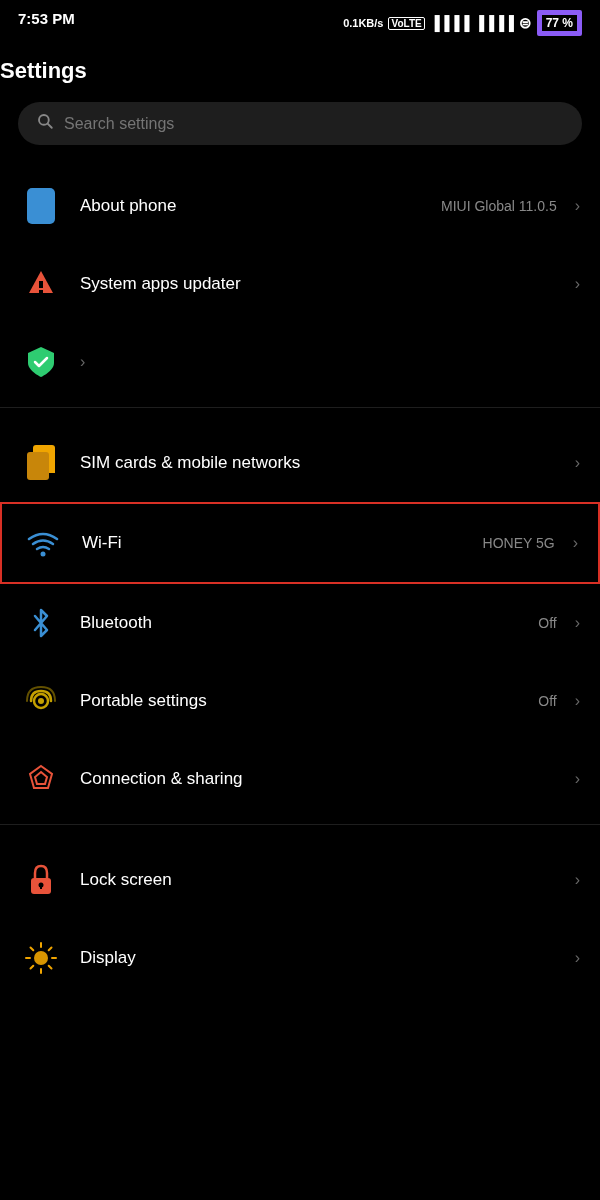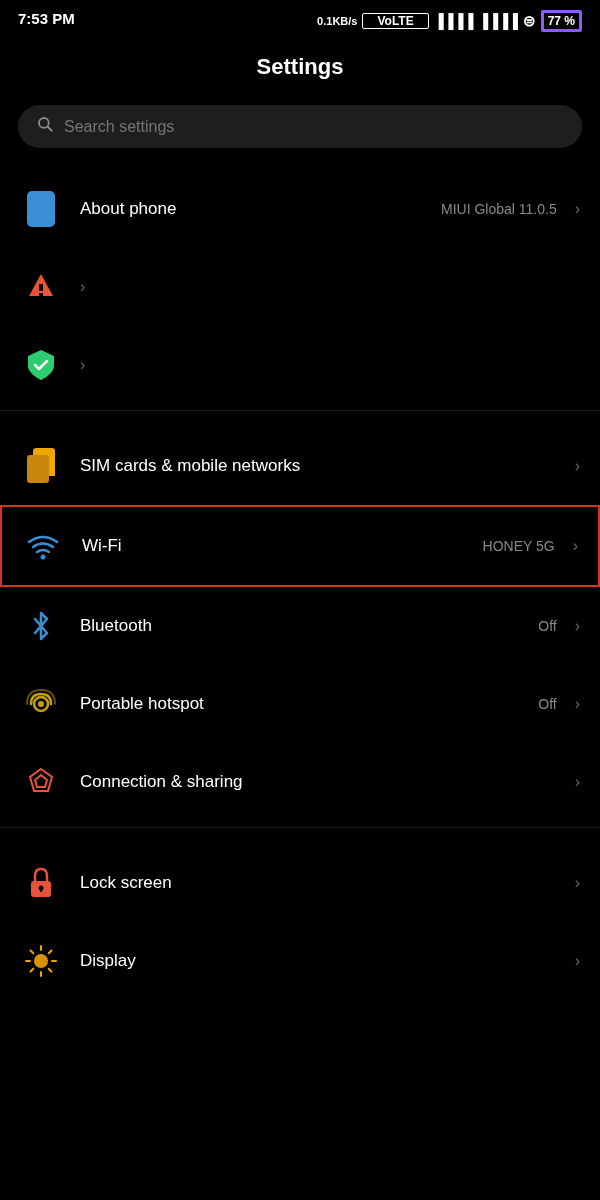--- a/index.html
+++ b/index.html
@@ -24,24 +24,24 @@
     .status-bar-left { font-size: 15px; font-weight: 700; }
     .status-bar-right {
       display: flex;
       align-items: center;
       gap: 5px;
       font-size: 12px;
     }
 
     
     .page-title {
-      text-align: center;
+      text-align: left;
       font-size: 22px;
       font-weight: 700;
-      padding: 16px 0 25px 0;
+      padding: 16px 0 18px 0;
     }
 
     
     .search-bar {
       margin: 0 18px 22px 18px;
       background: #1e1e1e;
       border-radius: 28px;
       display: flex;
       align-items: center;
       padding: 10px 18px;
@@ -116,28 +116,28 @@
       margin: 6px 0;
     }
   </style>
 </head>
 <body>
 
 <div class="status-bar">
   <div class="status-bar-left">7:53 PM</div>
   <div class="status-bar-right">
     <span style="font-size:11px;">0.1KB/s</span>
-    <span style="font-size:12px;font-weight:bold;border:1px solid #fff;padding:0 14px;border-radius:2px;">VoLTE</span>
+    <span style="font-size:10px;font-weight:bold;border:1px solid #fff;padding:0 2px;border-radius:2px;">VoLTE</span>
 
     <span style="font-size:14px;">▐▐▐▐</span>
     <span style="font-size:14px;">▐▐▐▐</span>
 
     <span style="font-size:15px;">⊜</span>
 
-    <span style="font-size:12px;border:3px solid #8b5cf6;padding:1px 4px;border-radius:2px;position:relative;">
+    <span style="font-size:12px;border:5px solid #8b5cf6;padding:1px 4px;border-radius:2px;position:relative;">
       <span>77</span>
       <span>%</span>
     </span>
   </div>
 </div>
 
 <div class="page-title">Settings</div>
 
 <div class="search-bar">
   <div class="search-icon-wrap">
@@ -167,20 +167,23 @@
     </div>
 
     <div class="settings-item">
       <div class="item-icon">
         <svg width="28" height="30" viewBox="0 0 28 30" fill="none">
           <polygon points="14,2 26,24 2,24" fill="#e8533a"></polygon>
           <rect x="12" y="12" width="4" height="7" fill="#000"></rect>
           <rect x="12" y="21" width="4" height="3" fill="#000"></rect>
         </svg>
       </div>
+      <div class="item-content">
+        <span class="item-title">System apps updater</span>
+      </div>
       <div class="item-right">
         <span class="chevron">›</span>
       </div>
     </div>
 
     <div class="settings-item">
       <div class="item-icon">
         <svg width="30" height="34" viewBox="0 0 30 34" fill="none">
           <path d="M15 2 L28 8 L28 18 C28 26 15 32 15 32 C15 32 2 26 2 18 L2 8 Z" fill="#2ecc71"></path>
           <path d="M9 17 L13 21 L21 13" stroke="#fff" stroke-width="2.5" stroke-linecap="round" stroke-linejoin="round"></path>
@@ -248,21 +251,21 @@
     <div class="settings-item">
       <div class="item-icon">
         <svg width="34" height="34" viewBox="0 0 34 34" fill="none">
           <circle cx="17" cy="17" r="7" stroke="#c4a000" stroke-width="2.5" fill="none"></circle>
           <circle cx="17" cy="17" r="3" fill="#c4a000"></circle>
           <path d="M7 17 Q7 7 17 7 Q27 7 27 17" stroke="#c4a000" stroke-width="2.5" stroke-linecap="round" fill="none"></path>
           <path d="M3 17 Q3 3 17 3 Q31 3 31 17" stroke="#c4a000" stroke-width="2" stroke-linecap="round" fill="none" opacity="0.5"></path>
         </svg>
       </div>
       <div class="item-content">
-        <span class="item-title">Portable hotspot</span>
+        <span class="item-title">Portable settings</span>
       </div>
       <div class="item-right">
         <span>Off</span>
         <span class="chevron">›</span>
       </div>
     </div>
 
     <div class="settings-item">
       <div class="item-icon">
         <svg width="34" height="34" viewBox="0 0 34 34" fill="none">

